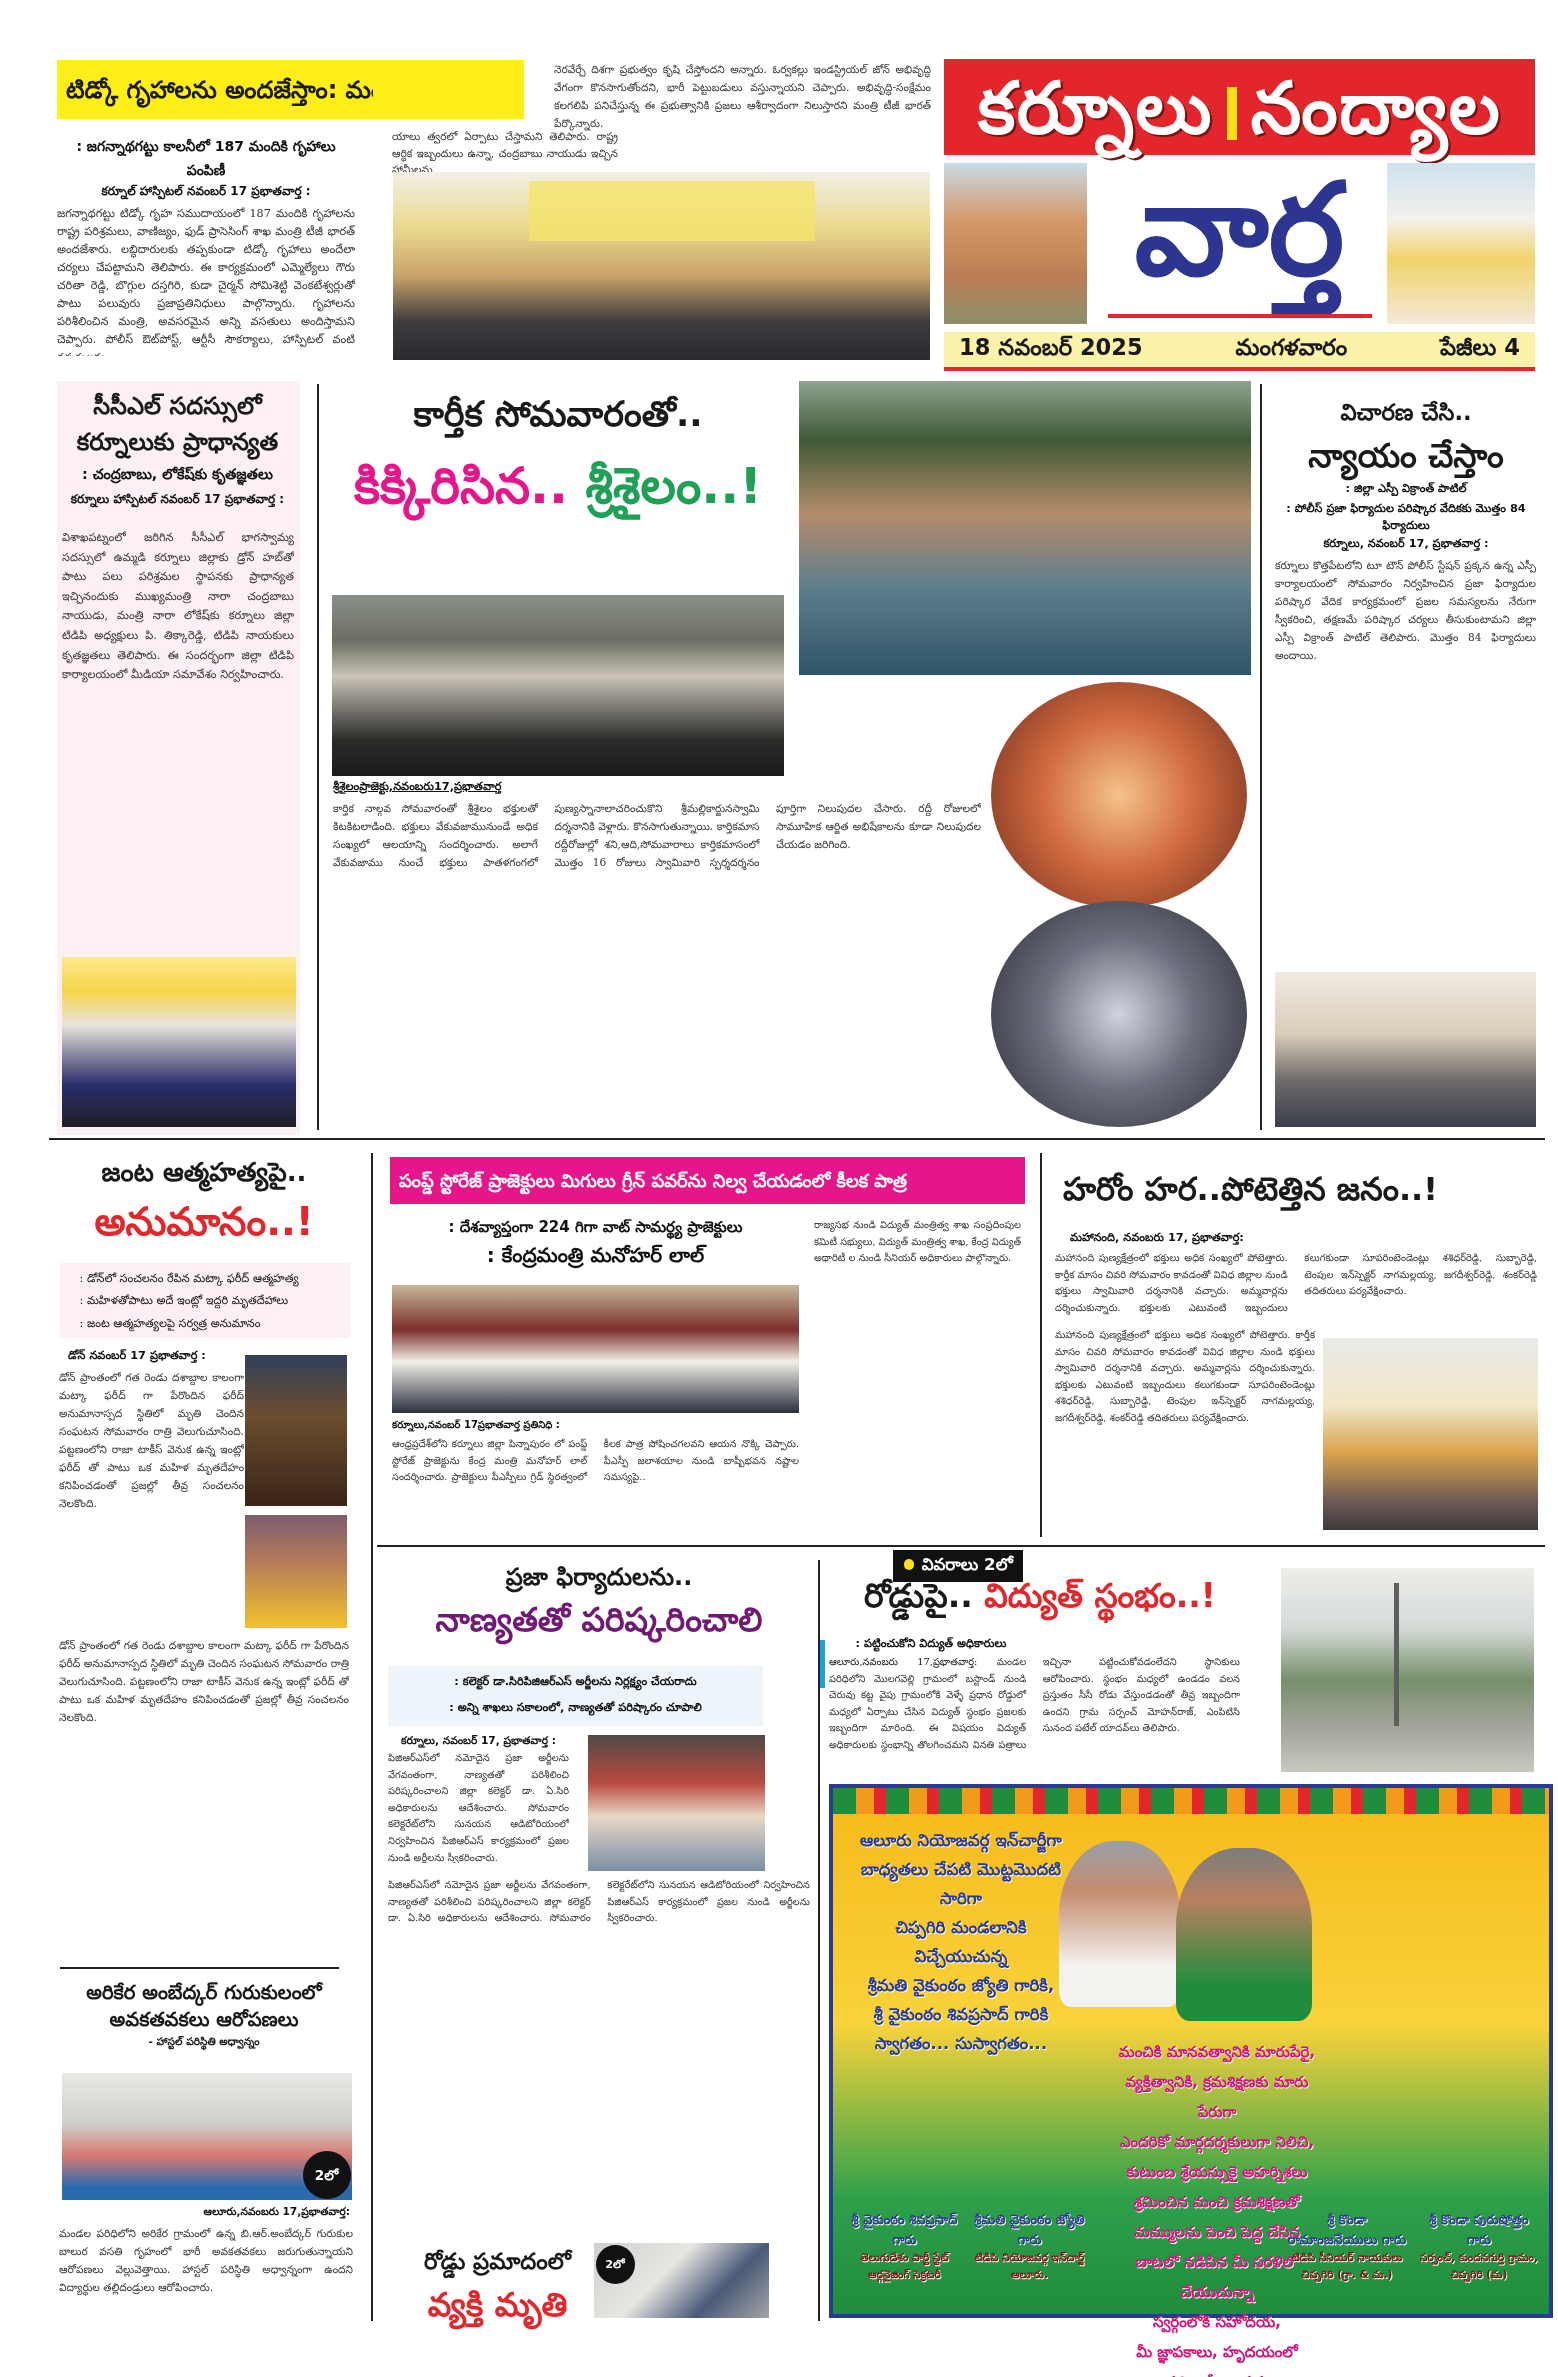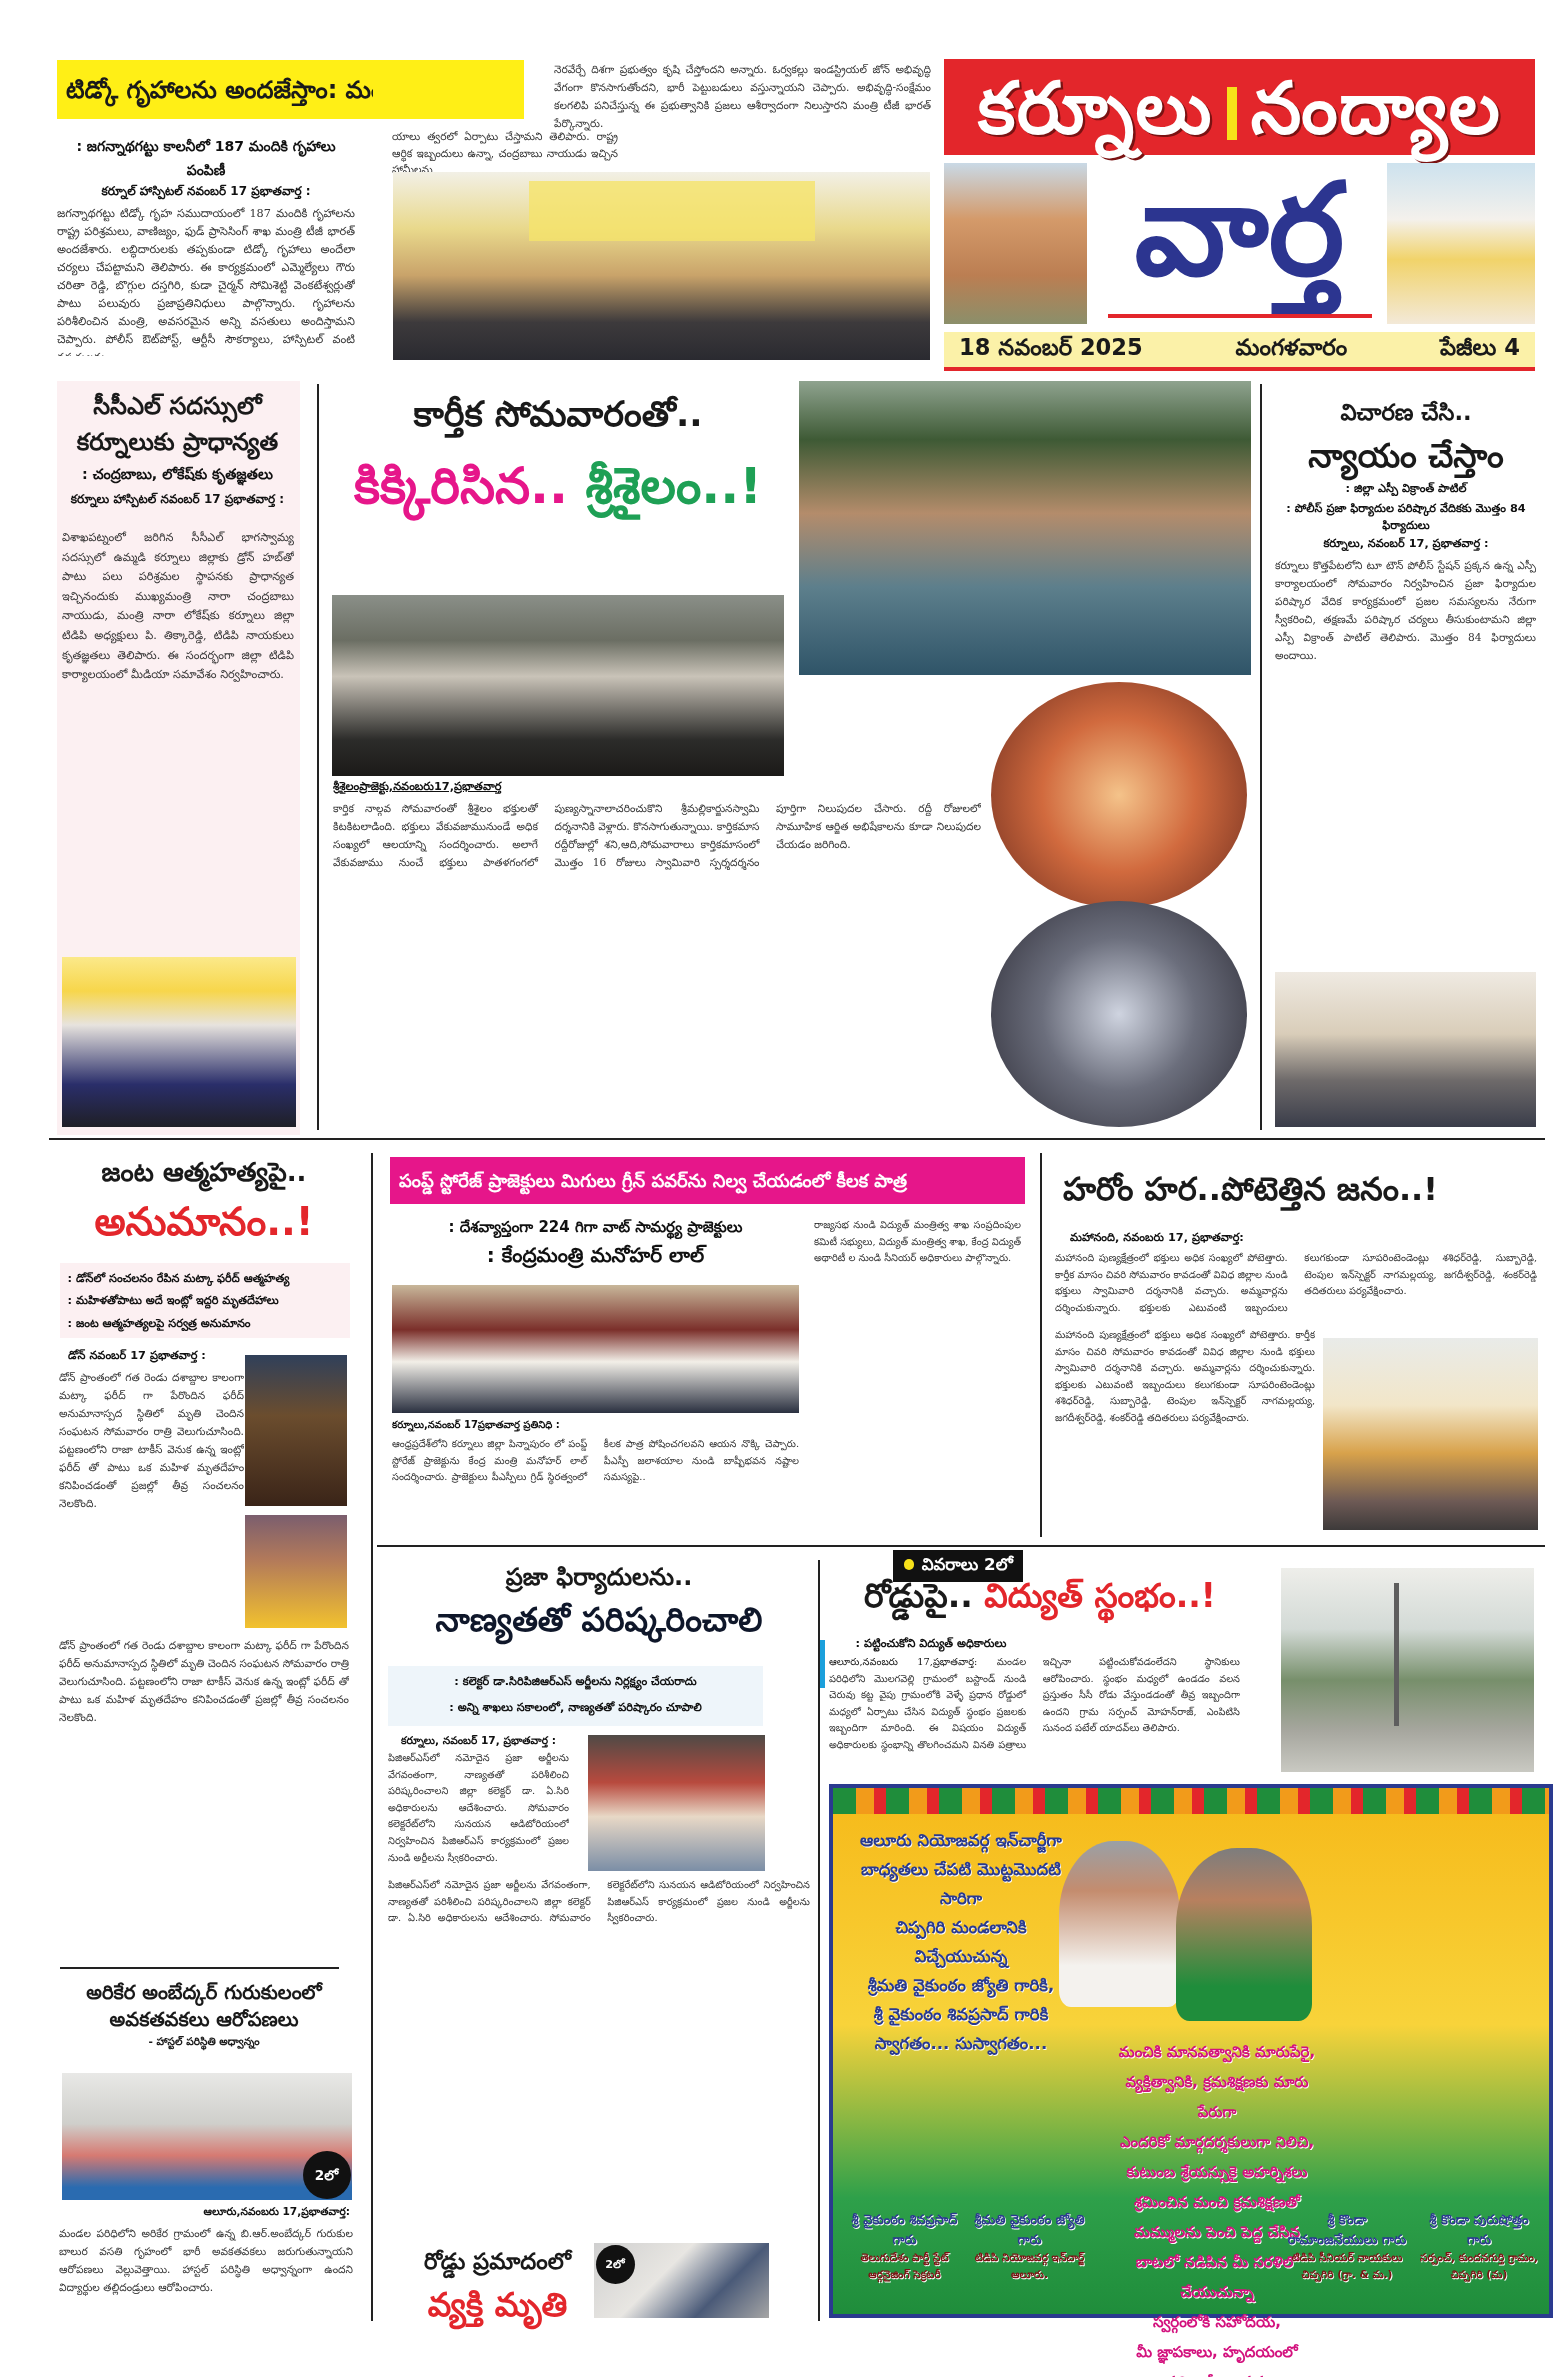--- a/index.html
+++ b/index.html
@@ -7,21 +7,21 @@
   body { position: relative; font-family: "DejaVu Sans", sans-serif; color: #1a1a1a; }
   .abs { position: absolute; }
   .vrule { position: absolute; width: 2.3px; background: #222; }
   .hrule { position: absolute; height: 2.3px; background: #222; }
   .body-text { font-family: "DejaVu Serif", serif; font-size: 13px; line-height: 19.6px; text-align: justify; color: #333; }
   .dateline { font-weight: bold; font-size: 14.3px; color: #111; }
   .photo { position: absolute; overflow: hidden; }
   .cols2 { column-count: 2; column-gap: 16.6px; }
   .cols3 { column-count: 3; column-gap: 16.6px; }
   .center { text-align: center; }
-  .kicker { font-weight: bold; color: #111; }
+  .kicker { font-weight: normal; color: #111; margin-left: 12px; }
   .sub { font-weight: bold; color: #111; text-align: center; }
 
   
   .mast-red { background: #e3262b; color: #fff; font-weight: bold; font-size: 72px; text-align: center; line-height: 98px; text-shadow: 2.3px 2.3px 0 #7a1212; letter-spacing: 1.5px; }
   .mast-bar { display: inline-block; width: 10.6px; height: 53px; background: #f7e11a; vertical-align: middle; margin: 0 13.6px; }
   .mast-logo { color: #2c3590; font-weight: bold; font-size: 166px; line-height: 166px; text-align: center; }
   .mast-date { background: #fbf1a8; border-bottom: 4.5px solid #e3262b; display: flex; justify-content: space-between; align-items: center; padding: 0 15px; font-weight: bold; font-size: 22.6px; }
 
   .yellow-head { background: #ffef16; font-weight: bold; font-size: 30px; line-height: 60px; padding-left: 9px; white-space: nowrap; overflow: hidden; }
   .pink-head { background: #e6168a; color: #fff; font-weight: bold; font-size: 22.6px; line-height: 47px; padding-left: 9px; white-space: nowrap; overflow: hidden; }
@@ -130,21 +130,21 @@
 
 <div class="abs" style="left:1063px;top:1167px;width:482px;font-size:32px;font-weight:bold;line-height:45px;">హరోం హర..పోటెత్తిన జనం..!</div>
 <div class="abs dateline" style="left:1070px;top:1231px;width:226px;font-size:11.3px;">మహానంది, నవంబరు 17, ప్రభాతవార్త:</div>
 <div class="abs body-text cols2" style="left:1055px;top:1250px;width:482px;height:75px;font-size:9.8px;line-height:16.6px;overflow:hidden;">మహానంది పుణ్యక్షేత్రంలో భక్తులు అధిక సంఖ్యలో పోటెత్తారు. కార్తీక మాసం చివరి సోమవారం కావడంతో వివిధ జిల్లాల నుండి భక్తులు స్వామివారి దర్శనానికి వచ్చారు. అమ్మవార్లను దర్శించుకున్నారు. భక్తులకు ఎటువంటి ఇబ్బందులు కలుగకుండా సూపరింటెండెంట్లు శశిధర్‌రెడ్డి, సుబ్బారెడ్డి, టెంపుల ఇన్‌స్పెక్టర్ నాగమల్లయ్య, జగదీశ్వర్‌రెడ్డి, శంకర్‌రెడ్డి తదితరులు పర్యవేక్షించారు.</div>
 <div class="abs body-text" style="left:1055px;top:1327px;width:260px;height:204px;font-size:9.8px;line-height:16.6px;overflow:hidden;">మహానంది పుణ్యక్షేత్రంలో భక్తులు అధిక సంఖ్యలో పోటెత్తారు. కార్తీక మాసం చివరి సోమవారం కావడంతో వివిధ జిల్లాల నుండి భక్తులు స్వామివారి దర్శనానికి వచ్చారు. అమ్మవార్లను దర్శించుకున్నారు. భక్తులకు ఎటువంటి ఇబ్బందులు కలుగకుండా సూపరింటెండెంట్లు శశిధర్‌రెడ్డి, సుబ్బారెడ్డి, టెంపుల ఇన్‌స్పెక్టర్ నాగమల్లయ్య, జగదీశ్వర్‌రెడ్డి, శంకర్‌రెడ్డి తదితరులు పర్యవేక్షించారు.</div>
 <div class="photo" style="left:1323px;top:1338px;width:215px;height:192px;background:linear-gradient(180deg,#e9ebe9 0%,#f2e6c8 35%,#d8a24b 60%,#6e5a55 85%,#3d3a3a 100%);"></div>
 
 <div class="hrule" style="left:377px;top:1545px;width:1168px;"></div>
 
 <div class="abs center" style="left:388px;top:1560px;width:422px;font-size:24px;font-weight:bold;line-height:35px;">ప్రజా ఫిర్యాదులను..</div>
-<div class="abs center" style="left:388px;top:1597px;width:422px;font-size:33px;font-weight:bold;line-height:45px;color:#0f172a;">నాణ్యతతో పరిష్కరించాలి</div>
+<div class="abs center" style="left:388px;top:1597px;width:422px;font-size:33px;font-weight:bold;line-height:45px;color:#701a75;">నాణ్యతతో పరిష్కరించాలి</div>
 <div class="abs light-blue" style="left:388px;top:1666px;width:375px;height:60px;padding:3px 7.5px;">
   <div class="sub" style="font-size:11.3px;line-height:26px;">: కలెక్టర్ డా.సిరిపిజిఆర్‌ఎస్ అర్జీలను నిర్లక్ష్యం చేయరాదు</div>
   <div class="sub" style="font-size:11.3px;line-height:26px;">: అన్ని శాఖలు సకాలంలో, నాణ్యతతో పరిష్కారం చూపాలి</div>
 </div>
 <div class="abs dateline center" style="left:388px;top:1734px;width:181px;font-size:10.6px;">కర్నూలు, నవంబర్ 17, ప్రభాతవార్త :</div>
 <div class="abs body-text" style="left:388px;top:1750px;width:181px;height:113px;font-size:9.8px;line-height:16.6px;overflow:hidden;">పిజిఆర్‌ఎస్‌లో నమోదైన ప్రజా అర్జీలను వేగవంతంగా, నాణ్యతతో పరిశీలించి పరిష్కరించాలని జిల్లా కలెక్టర్ డా. ఏ.సిరి అధికారులను ఆదేశించారు. సోమవారం కలెక్టరేట్‌లోని సునయన ఆడిటోరియంలో నిర్వహించిన పిజిఆర్‌ఎస్ కార్యక్రమంలో ప్రజల నుండి అర్జీలను స్వీకరించారు.</div>
 <div class="photo" style="left:588px;top:1735px;width:177px;height:136px;background:linear-gradient(180deg,#4f4a46 0%,#b84a3e 35%,#e8d8c6 60%,#7b8ea6 100%);"></div>
 <div class="abs body-text cols2" style="left:388px;top:1877px;width:422px;height:354px;font-size:9.8px;line-height:16.6px;overflow:hidden;">పిజిఆర్‌ఎస్‌లో నమోదైన ప్రజా అర్జీలను వేగవంతంగా, నాణ్యతతో పరిశీలించి పరిష్కరించాలని జిల్లా కలెక్టర్ డా. ఏ.సిరి అధికారులను ఆదేశించారు. సోమవారం కలెక్టరేట్‌లోని సునయన ఆడిటోరియంలో నిర్వహించిన పిజిఆర్‌ఎస్ కార్యక్రమంలో ప్రజల నుండి అర్జీలను స్వీకరించారు.</div>
 
 <div class="abs center" style="left:388px;top:2245px;width:219px;font-size:22.6px;font-weight:bold;line-height:33px;">రోడ్డు ప్రమాదంలో</div>

